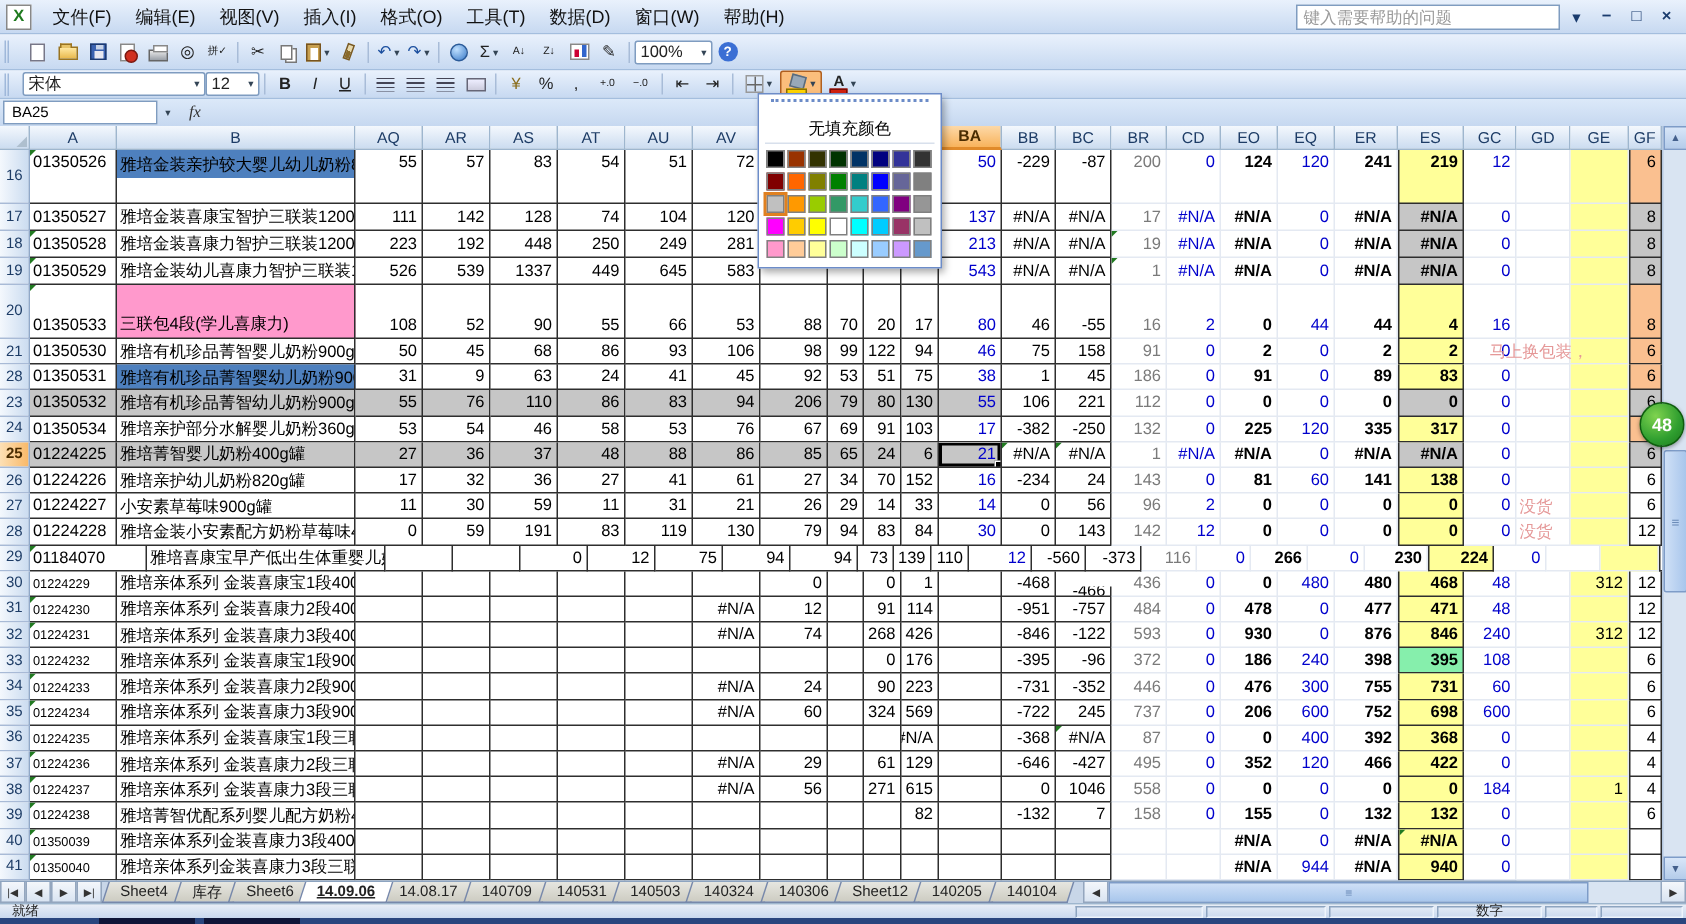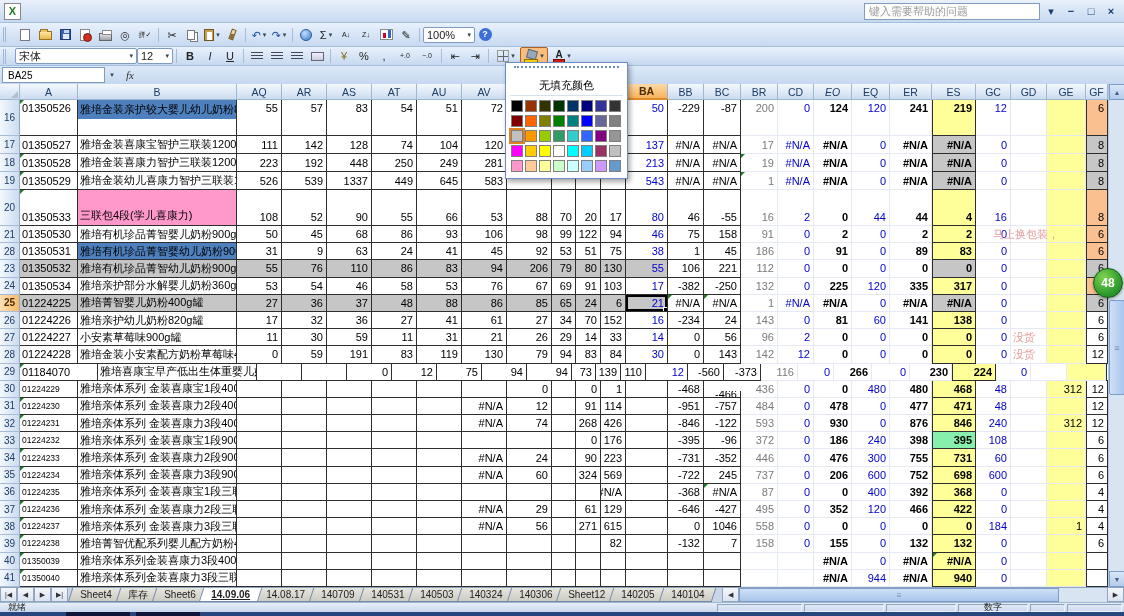--- a/index.html
+++ b/index.html
@@ -108,20 +108,31 @@
   .nofill{height:20px;display:flex;align-items:center;justify-content:center;font-size:11px;color:#000;border-bottom:1px solid #D8E0EC;margin:0 2px;}
   #swatches{display:grid;grid-template-columns:repeat(8,13px);column-gap:1px;row-gap:3px;padding:4px 3px 0 3px;}
   .sw{width:12px;height:12px;border:1px solid #808080;box-sizing:border-box;}
   .sw.selected{outline:2px solid #E08020;}
 </style>
 </head>
 <body>
 
 <div class="bar" id="menubar">
   <div class="xlicon">X</div>
+  <div id="menus" style="display: flex;">
+      <div class="menu-item">文件(F)</div>
+      <div class="menu-item">编辑(E)</div>
+      <div class="menu-item">视图(V)</div>
+      <div class="menu-item">插入(I)</div>
+      <div class="menu-item">格式(O)</div>
+      <div class="menu-item">工具(T)</div>
+      <div class="menu-item">数据(D)</div>
+      <div class="menu-item">窗口(W)</div>
+      <div class="menu-item">帮助(H)</div>
+    </div>
   <div class="spacer"></div>
   <div class="helpbox">键入需要帮助的问题</div>
   <div class="winbtn">▾</div>
   <div class="winbtn">−</div>
   <div class="winbtn">□</div>
   <div class="winbtn">×</div>
 </div>
 
 <div class="bar" id="stdbar">
     <div class="grip"></div>
@@ -289,21 +300,21 @@
       <div class="ch" style="width: 45px;">AV</div>
       <div class="ch" style="width: 45px;">AW</div>
       <div class="ch" style="width: 24px;">AX</div>
       <div class="ch" style="width: 25px;">AY</div>
       <div class="ch" style="width: 25px;">AZ</div>
       <div class="ch hot" style="width: 42px;">BA</div>
       <div class="ch" style="width: 36px;">BB</div>
       <div class="ch" style="width: 37px;">BC</div>
       <div class="ch" style="width: 37px;">BR</div>
       <div class="ch" style="width: 36px;">CD</div>
-      <div class="ch" style="width: 38px; font-style: italic;">EO</div>
+      <div class="ch" style="width: 38px;">EO</div>
       <div class="ch" style="width: 38px;">EQ</div>
       <div class="ch" style="width: 42px;">ER</div>
       <div class="ch" style="width: 44px;">ES</div>
       <div class="ch" style="width: 35px;">GC</div>
       <div class="ch" style="width: 36px;">GD</div>
       <div class="ch" style="width: 39px;">GE</div>
       <div class="ch" style="width: 22px;">GF</div>
     </div>
     <div class="row va-t" style="height: 36px;">
       <div class="rh">16</div>

